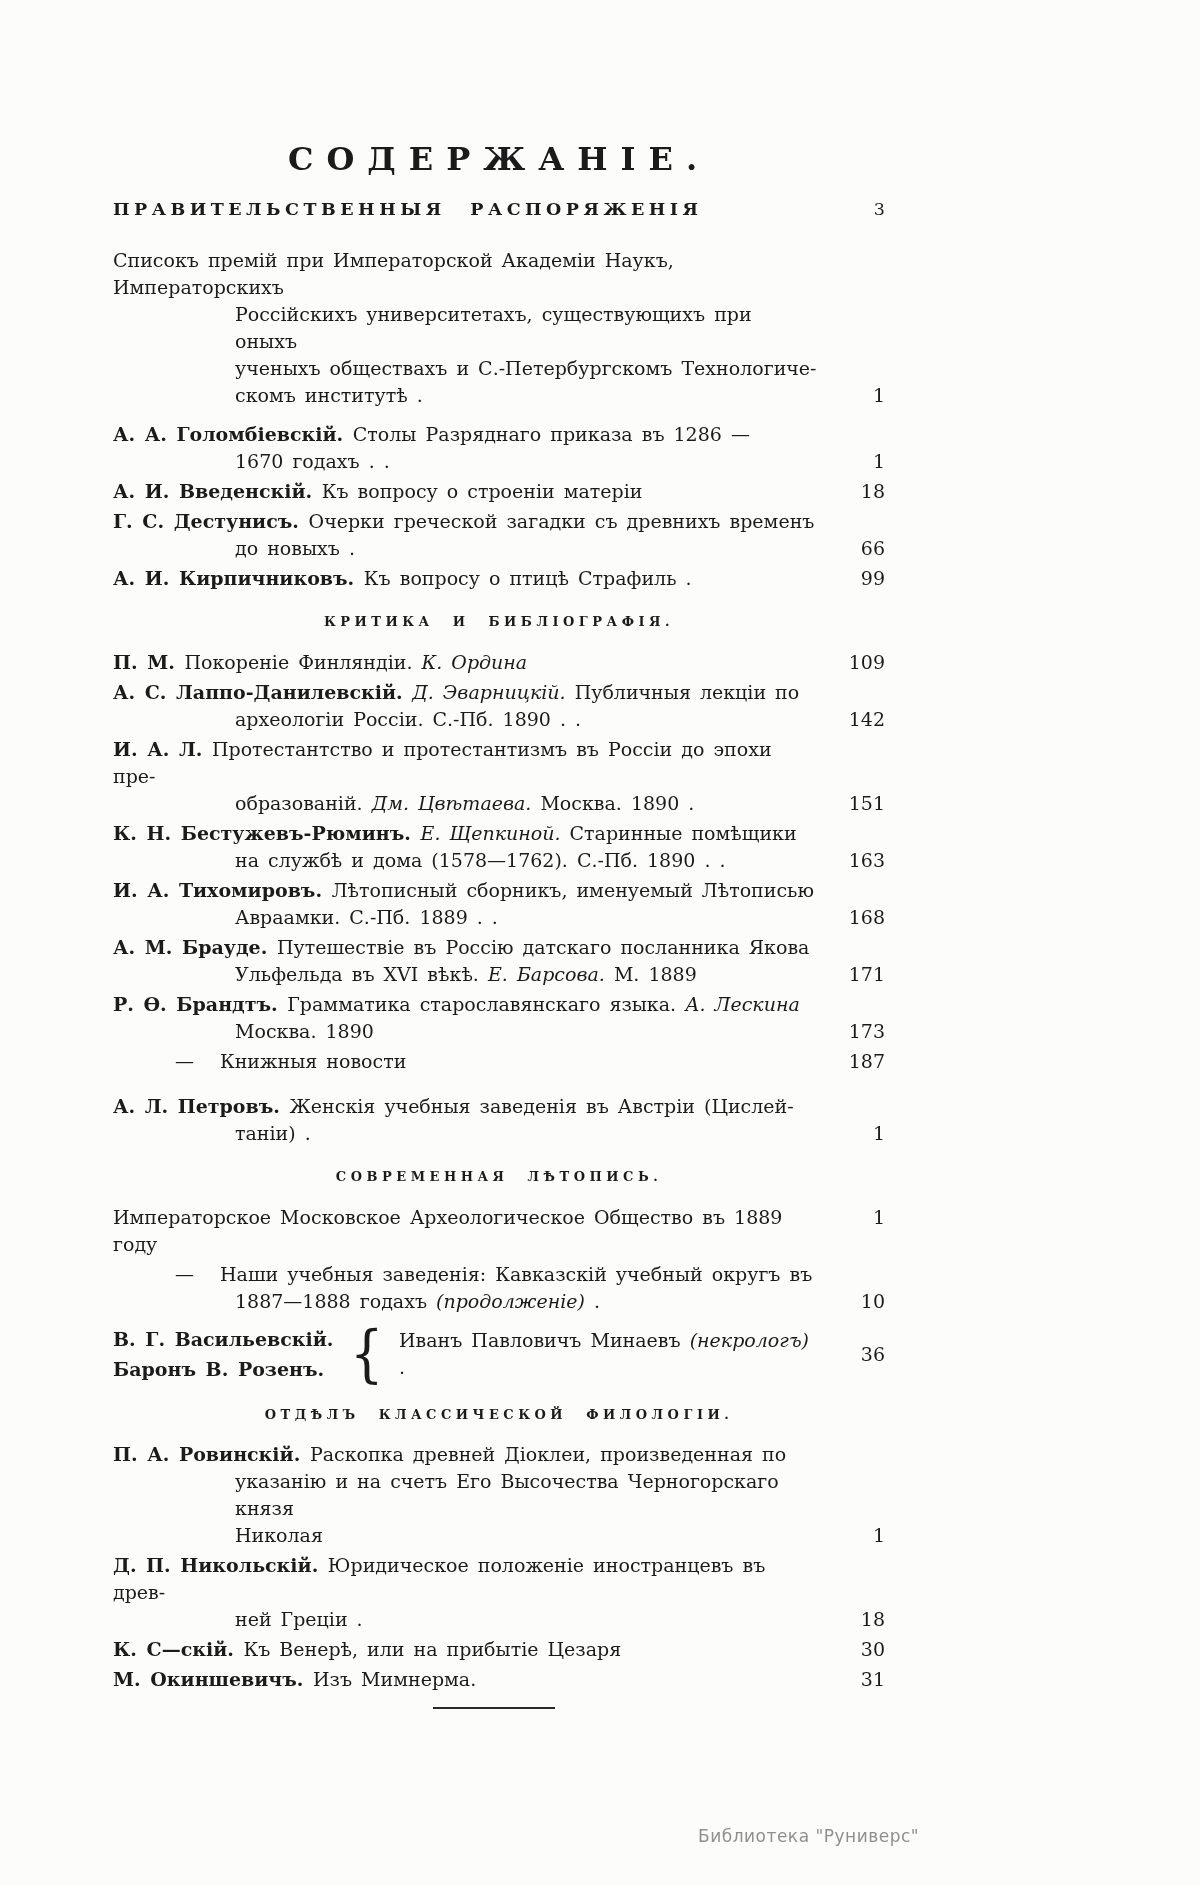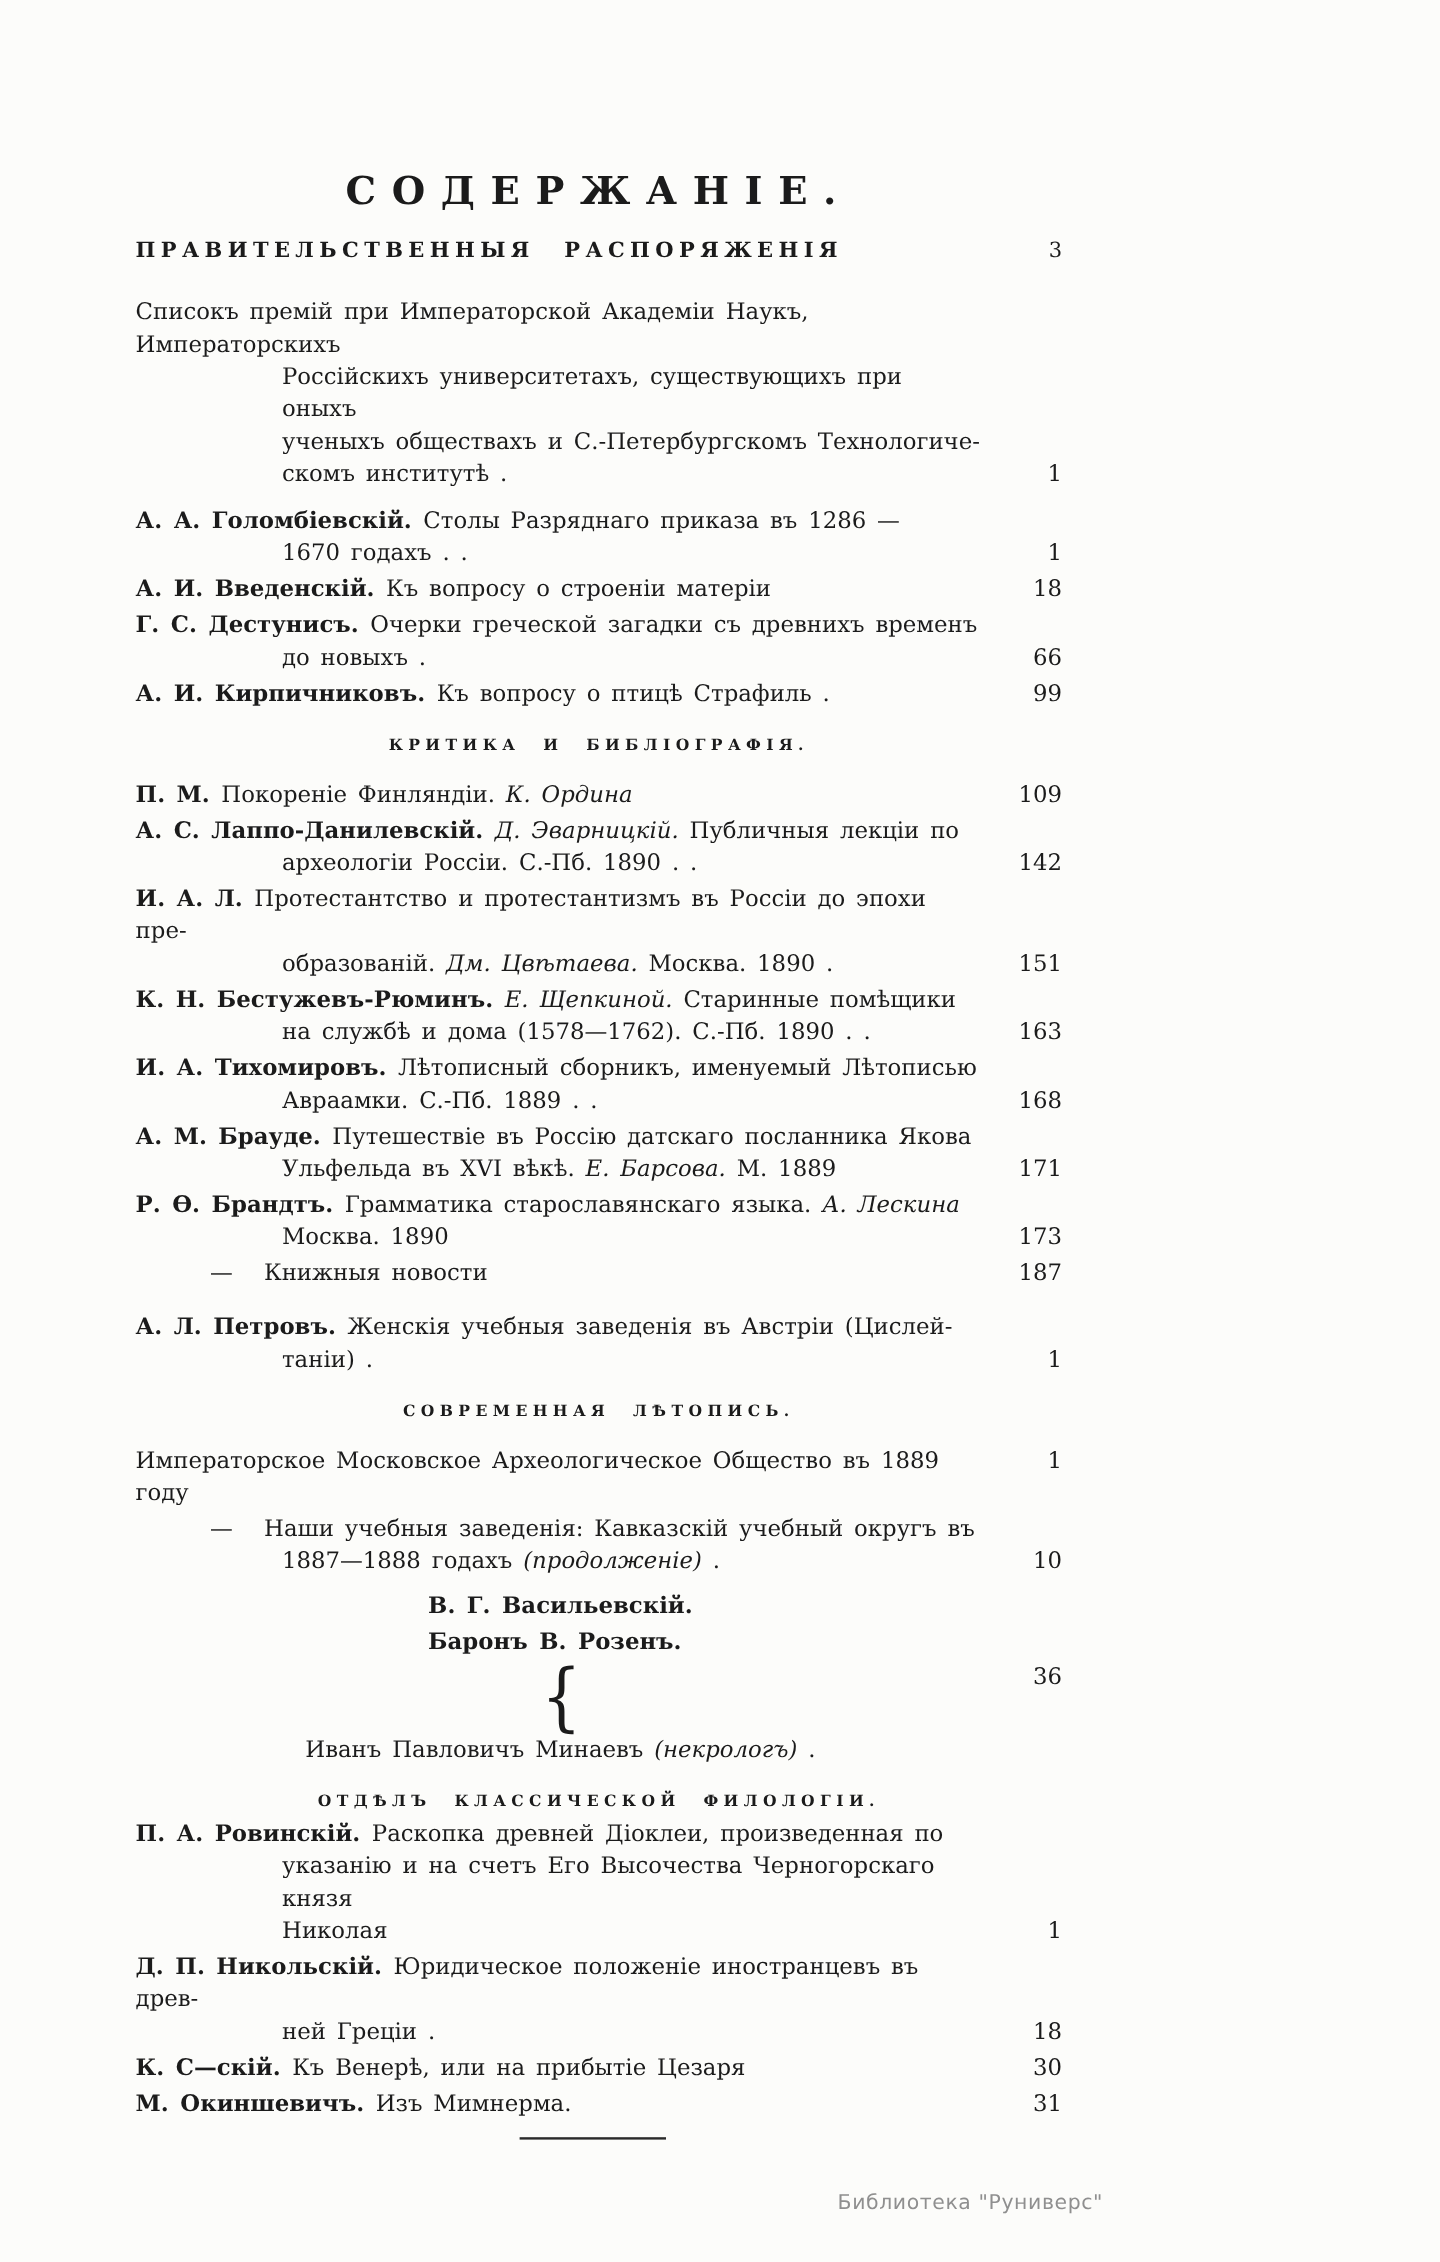--- a/index.html
+++ b/index.html
@@ -183,33 +183,33 @@
         <span class="txt"><span>Императорское Московское Археологическое Общество въ 1889 году</span></span>
         <span class="pg">1</span>
       </div>
       <div class="line first dash">
         <span class="txt"><span>—</span><span>Наши учебныя заведенія: Кавказскій учебный округъ въ</span></span>
       </div>
       <div class="line cont">
         <span class="txt"><span>1887—1888 годахъ </span><span class="i">(продолженіе)</span><span> .</span></span>
         <span class="pg">10</span>
       </div>
-      <div class="line bracket" style="margin-top: 8px; flex-direction: column;">
+      <div class="line bracket" style="margin-top: 8px;">
         <div class="names">
           <div>В. Г. Васильевскій.</div>
           <div>Баронъ В. Розенъ.</div>
         </div>
         <span class="brace">{</span>
         <span class="btxt"><span>Иванъ Павловичъ Минаевъ </span><span class="i">(некрологъ)</span><span> .</span></span>
         <span class="pg pgc">36</span>
       </div>
       <div class="line section" style="margin-top: 16px;">
         <span class="txt"><span>ОТДѢЛЪ КЛАССИЧЕСКОЙ ФИЛОЛОГІИ.</span></span>
       </div>
-      <div class="line first" style="margin-top: 0;">
+      <div class="line first" style="margin-top: 13px;">
         <span class="txt"><span class="b">П. А. Ровинскій. </span><span>Раскопка древней Діоклеи, произведенная по</span></span>
       </div>
       <div class="line cont">
         <span class="txt"><span>указанію и на счетъ Его Высочества Черногорскаго князя</span></span>
       </div>
       <div class="line cont">
         <span class="txt"><span>Николая</span></span>
         <span class="pg">1</span>
       </div>
       <div class="line first">

